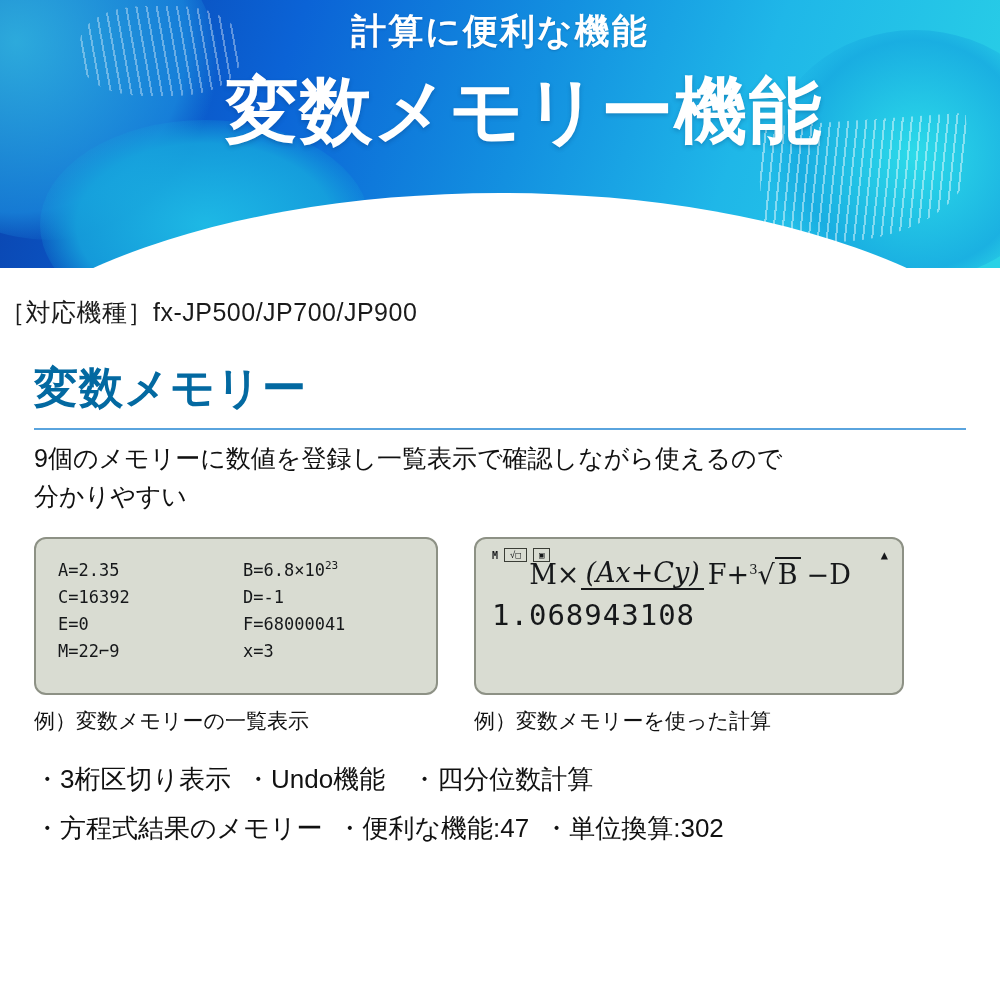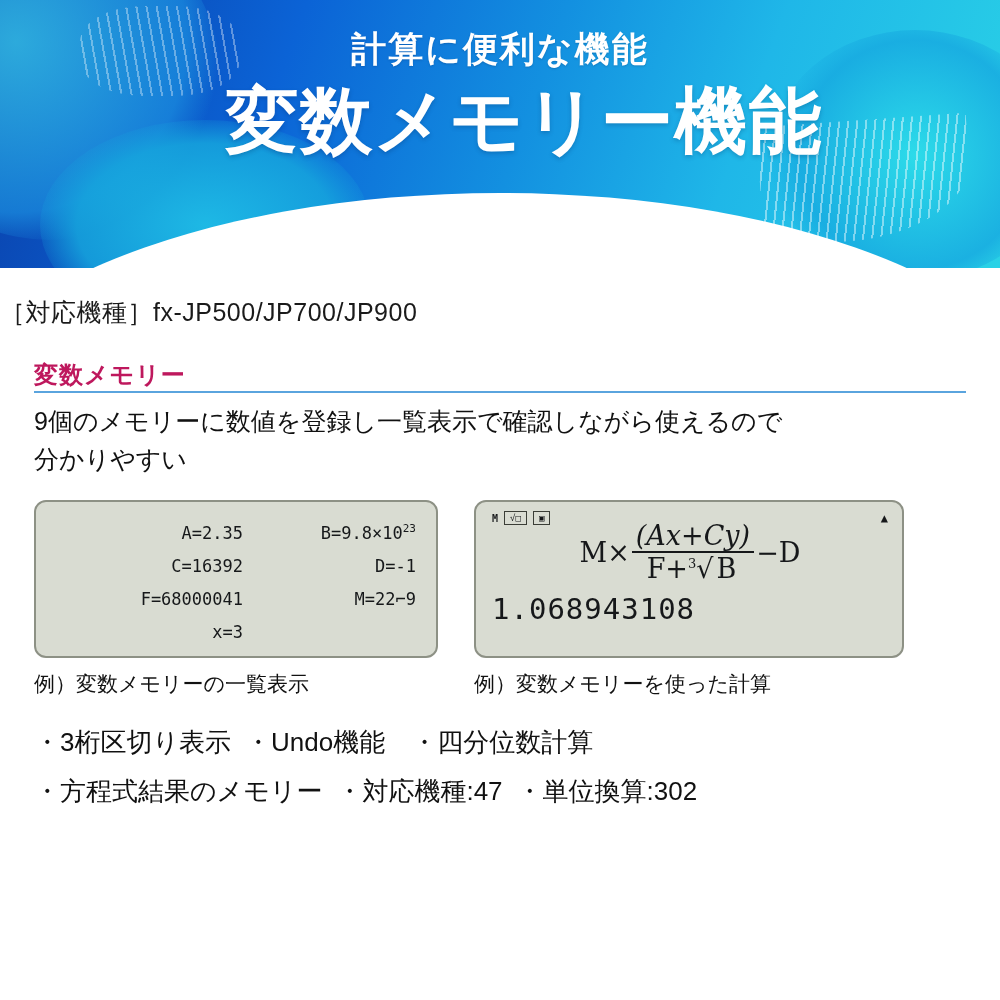--- a/index.html
+++ b/index.html
@@ -87,61 +87,63 @@
     left: 80px;
     top: 6px;
     width: 160px;
     height: 90px;
     background: repeating-linear-gradient(80deg, rgba(255,255,255,.35) 0 2px, rgba(255,255,255,0) 2px 10px);
     border-radius: 40%;
   }
   .banner-text {
     position: absolute;
     width: 100%;
-    top: 26px;
+    top: 8px;
     text-align: center;
     z-index: 5;
     font-family: Liberation Serif, serif;
   }
   .banner-sub {
     color: #ffffff;
     font-size: 35px;
     font-weight: bold;
     letter-spacing: 2px;
     text-shadow: 0 1px 2px rgba(0,40,90,.25);
   }
   .banner-title {
     color: #ffffff;
     font-size: 73px;
     font-weight: bold;
     letter-spacing: 1px;
+    margin-top: 8px;
     text-shadow: 0 2px 4px rgba(0,40,90,.25);
     padding-left: 48px;
   }
 
   
   .models {
     text-align: left;
     padding-right: 38px;
     margin-top: 28px;
     font-size: 25px;
     color: #1a1a1a;
     letter-spacing: .5px;
   }
 
   
   .section {
     padding: 0 34px;
   }
   .section-head {
     margin-top: 30px;
-    color: #be185d;
-    font-size: 24px;
+    color: #0369a1;
+    font-size: 44px;
     font-weight: bold;
     letter-spacing: 1px;
+    padding-bottom: 10px;
     border-bottom: 2px solid #5aa4de;
   }
   .section-head.second {
     margin-top: 44px;
   }
   .lead {
     margin-top: 10px;
     font-size: 25px;
     line-height: 1.5;
     color: #111111;
@@ -167,24 +169,23 @@
     position: relative;
   }
   .screen-left {
     width: 404px;
     height: 158px;
     padding: 20px 20px 0 22px;
   }
   .mem-grid {
     display: grid;
     grid-template-columns: 185px 1fr;
-    row-gap: 10px;
+    row-gap: 4px;
     font-size: 17px;
     line-height: 1.35;
-    text-align: right;
   }
   .sup {
     font-size: 11px;
     vertical-align: super;
   }
 
   .screen-right {
     width: 430px;
     height: 158px;
     padding: 8px 14px 0 16px;
@@ -211,22 +212,22 @@
     display: flex;
     align-items: center;
     justify-content: center;
     font-family: "DejaVu Serif", serif;
     font-size: 27px;
     margin-top: -4px;
     letter-spacing: 0;
   }
   .frac {
     display: inline-flex;
-    flex-direction: column;
-    align-items: center;
+    flex-direction: row;
+    align-items: flex-start;
     margin: 0 2px;
     line-height: 1.05;
   }
   .frac .num {
     padding: 0 4px 1px 4px;
     border-bottom: 2px solid #16181a;
   }
   .frac .den {
     padding: 2px 4px 0 4px;
   }
@@ -286,25 +287,26 @@
     <div>9個のメモリーに数値を登録し一覧表示で確認しながら使えるので</div>
     <div>分かりやすい</div>
   </div>
 
   <div class="screens">
 
     <div class="screen-col">
       <div class="screen screen-left">
         <div class="mem-grid">
           <span>A=2.35</span>
-          <span><span>B=9.8×10</span><span class="sup">23</span></span>
+          <span><span>B=6.8×10</span><span class="sup">23</span></span>
 
           <span>C=16392</span>
           <span>D=-1</span>
 
+          <span>E=0</span>
           <span>F=68000041</span>
 
           <span>M=22⌐9</span>
           <span>x=3</span>
 
           <span></span>
         </div>
       </div>
       <div class="caption">例）変数メモリーの一覧表示</div>
     </div>
@@ -334,16 +336,16 @@
 
   </div>
 </div>
 
 <div class="section">
   <div class="feature-lines">
     <div>
       <span class="item">・3桁区切り表示</span><span class="gap-s"></span><span class="item">・Undo機能</span><span class="gap-m"></span><span class="item">・四分位数計算</span>
     </div>
     <div>
-      <span class="item">・方程式結果のメモリー</span><span class="gap-s"></span><span class="item">・対応機種:47</span><span class="gap-s"></span><span class="item">・単位換算:302</span>
+      <span class="item">・方程式結果のメモリー</span><span class="gap-s"></span><span class="item">・便利な機能:47</span><span class="gap-s"></span><span class="item">・単位換算:302</span>
     </div>
   </div>
 </div>
 
 </body></html>

